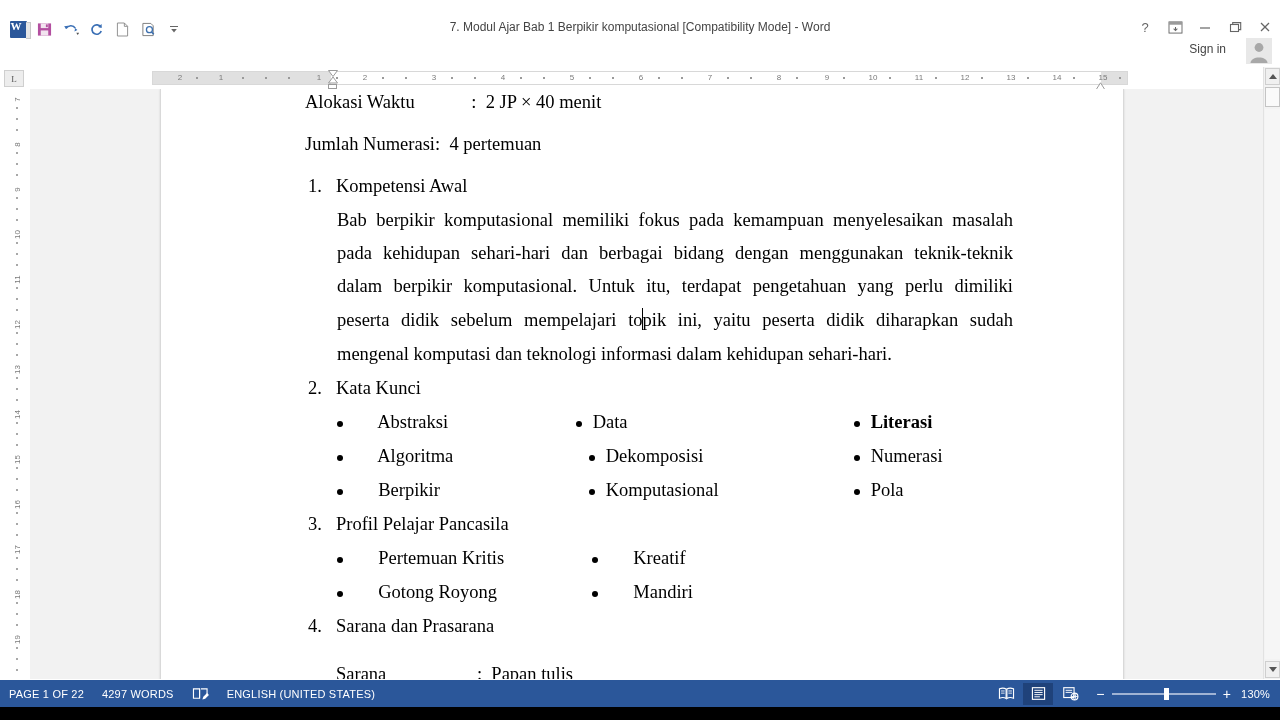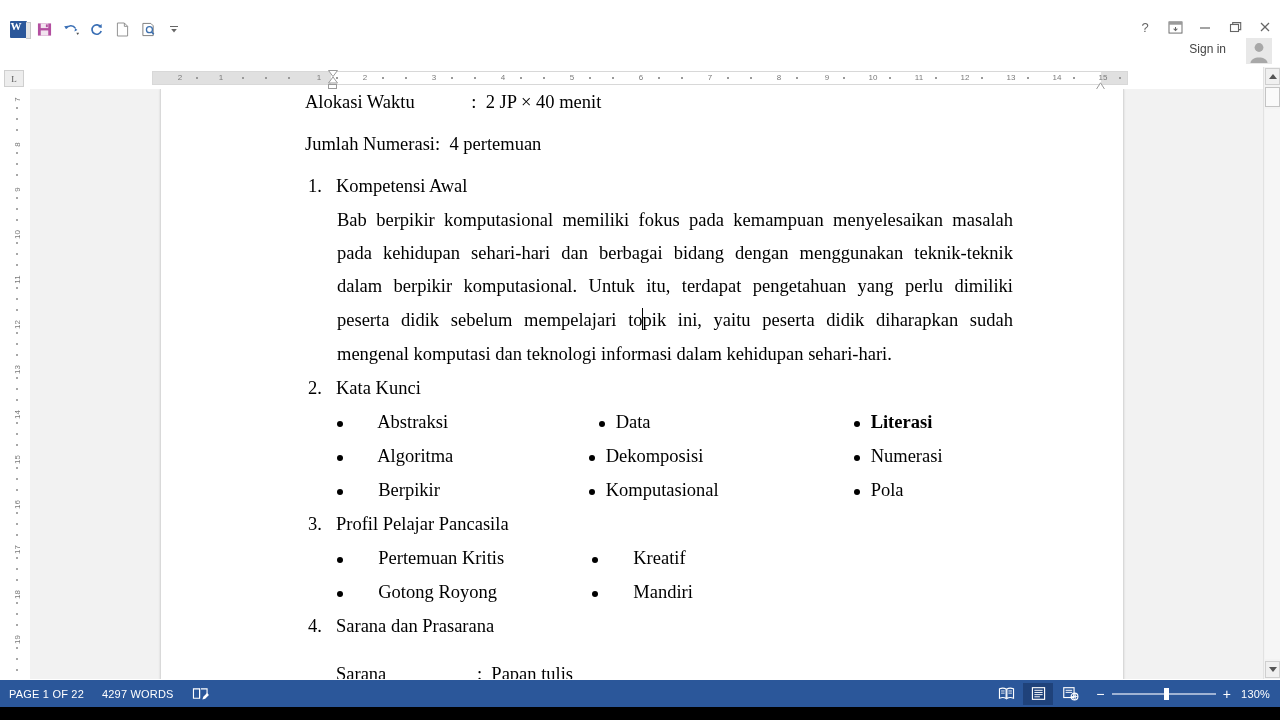--- a/index.html
+++ b/index.html
@@ -274,20 +274,21 @@
         </svg>
       </div>
       <div class="qat-btn">
         <svg width="12" height="12" viewBox="0 0 12 12">
           <line x1="2" y1="3.5" x2="10" y2="3.5" stroke="#666" stroke-width="1"></line>
           <path d="M3.2 6 L8.8 6 L6 9.5 Z" fill="#666"></path>
         </svg>
       </div>
     </div>
 
+    <div class="title-text">7. Modul Ajar Bab 1 Berpikir komputasional [Compatibility Mode] - Word</div>
 
     <div class="winbtns">
       <div class="winbtn">?</div>
       <div class="winbtn">
         <svg width="15" height="13" viewBox="0 0 16 14">
           <rect x="1" y="1" width="14" height="12" fill="none" stroke="#666" stroke-width="1"></rect>
           <rect x="1" y="1" width="14" height="3" fill="#9a9a9a"></rect>
           <path d="M8 6.5 L8 10 M6 8.3 L8 10.3 L10 8.3" stroke="#666" stroke-width="1.1" fill="none"></path>
         </svg>
       </div>
@@ -482,21 +483,21 @@
           <span class="bullet-dot"></span>
           <span style="display:inline-block;width:20px;"></span>
           <span class="spu">Algoritma</span>
         </div>
         <div class="row" style="top:392px; left:32px;">
           <span class="bullet-dot"></span>
           <span style="display:inline-block;width:20px;"></span>
           <span class="spu">Berpikir</span>
         </div>
 
-        <div class="row" style="top:324px; left:294px;">
+        <div class="row" style="top:324px; left:271px;">
           <span class="bullet-dot"></span>
           <span>Data</span>
         </div>
         <div class="row" style="top:358px; left:284px;">
           <span class="bullet-dot"></span>
           <span class="spu">Dekomposisi</span>
         </div>
         <div class="row" style="top:392px; left:284px;">
           <span class="bullet-dot"></span>
           <span class="spu">Komputasional</span>
@@ -567,20 +568,21 @@
     <div class="sb-item">PAGE 1 OF 22</div>
     <div class="sb-item">4297 WORDS</div>
     <div class="sb-item">
       <svg width="17" height="15" viewBox="0 0 18 16">
         <path d="M1.5 3 h6.5 v10 h-6.5 z" fill="none" stroke="#fff" stroke-width="1.2"></path>
         <path d="M9.5 3 h6.5 v7" fill="none" stroke="#fff" stroke-width="1.2"></path>
         <path d="M8 3 v10" stroke="#fff" stroke-width="1.2"></path>
         <path d="M11 14.5 l1 -3 l4 -4 l2 2 l-4 4 z" fill="#fff"></path>
       </svg>
     </div>
+    <div class="sb-item">ENGLISH (UNITED STATES)</div>
 
     <div class="sb-right">
       <div class="viewbtn">
         <svg width="17" height="15" viewBox="0 0 18 16">
           <path d="M1.5 3 C4 2 6.5 2 8.6 3.3 v10 C6.5 12 4 12 1.5 13 z" fill="none" stroke="#fff" stroke-width="1.2"></path>
           <path d="M16.5 3 C14 2 11.5 2 9.4 3.3 v10 C11.5 12 14 12 16.5 13 z" fill="none" stroke="#fff" stroke-width="1.2"></path>
           <line x1="3.2" y1="5.3" x2="7" y2="5.3" stroke="#fff" stroke-width="0.9"></line>
           <line x1="3.2" y1="7.6" x2="7" y2="7.6" stroke="#fff" stroke-width="0.9"></line>
           <line x1="11" y1="5.3" x2="14.8" y2="5.3" stroke="#fff" stroke-width="0.9"></line>
           <line x1="11" y1="7.6" x2="14.8" y2="7.6" stroke="#fff" stroke-width="0.9"></line>

